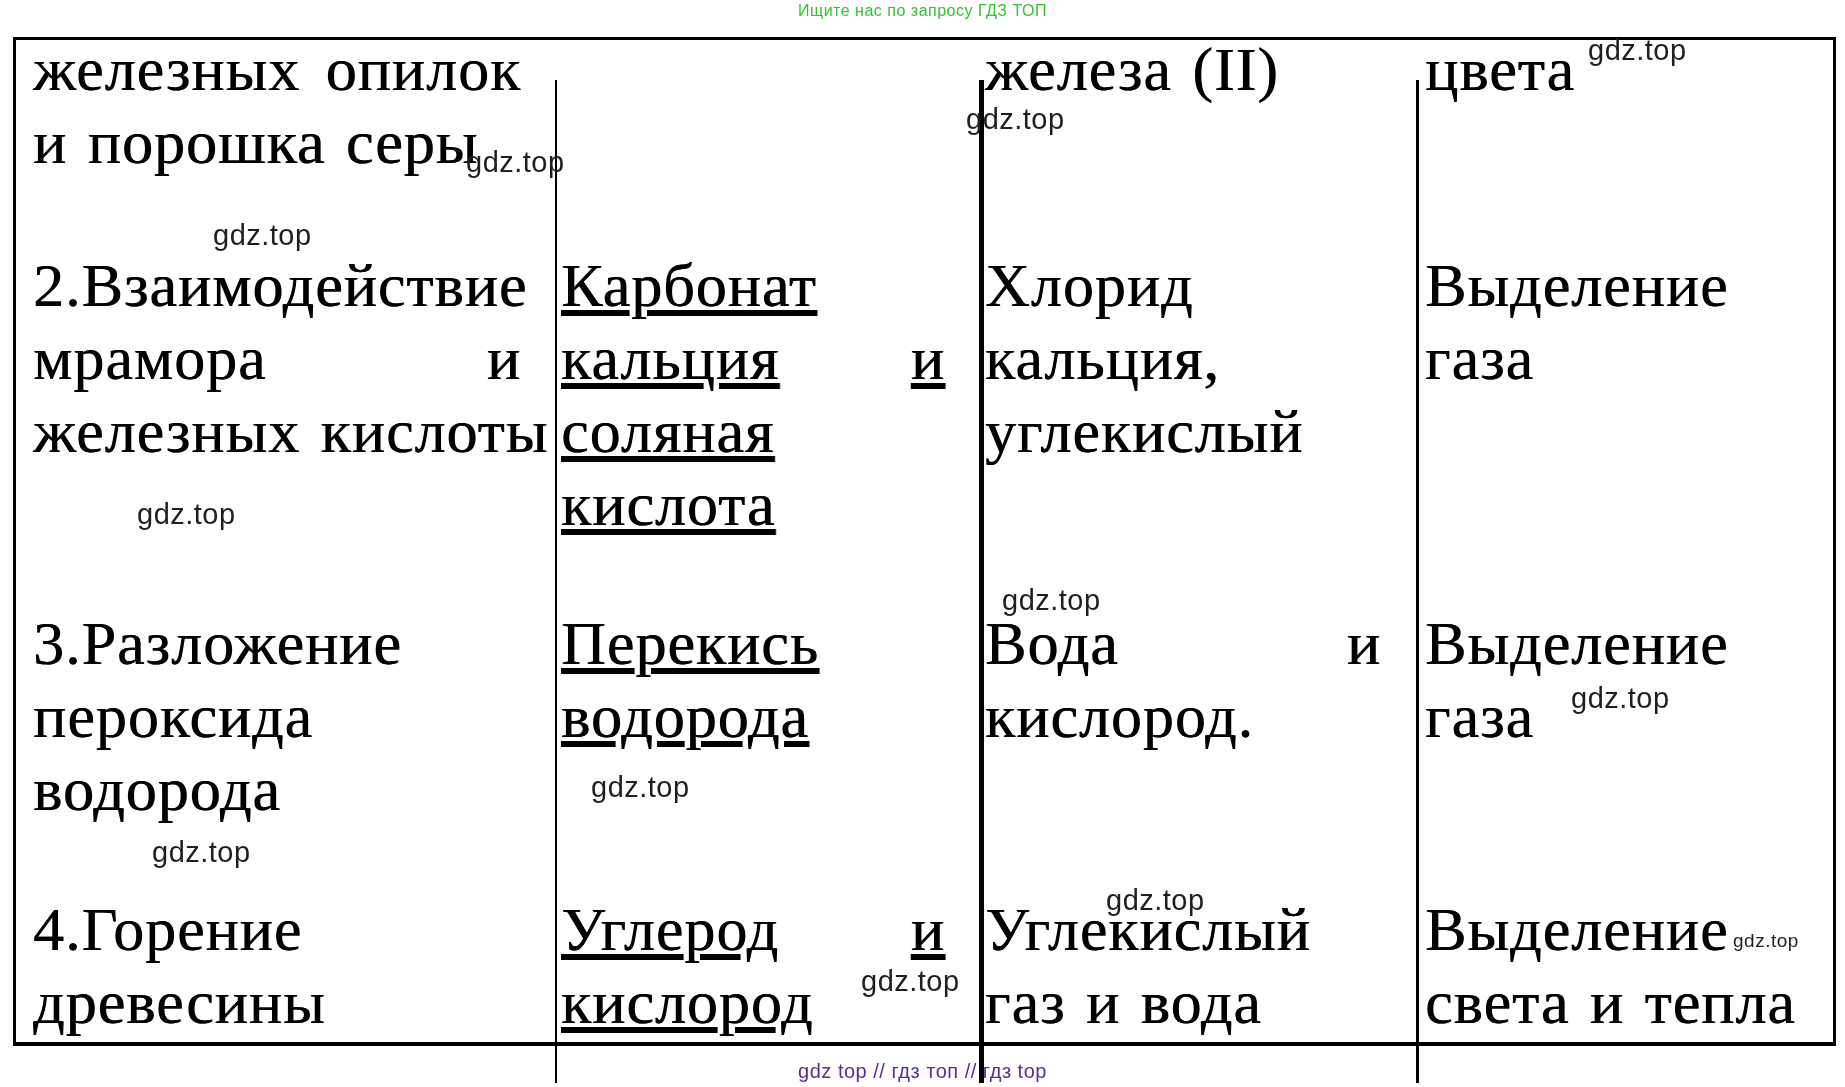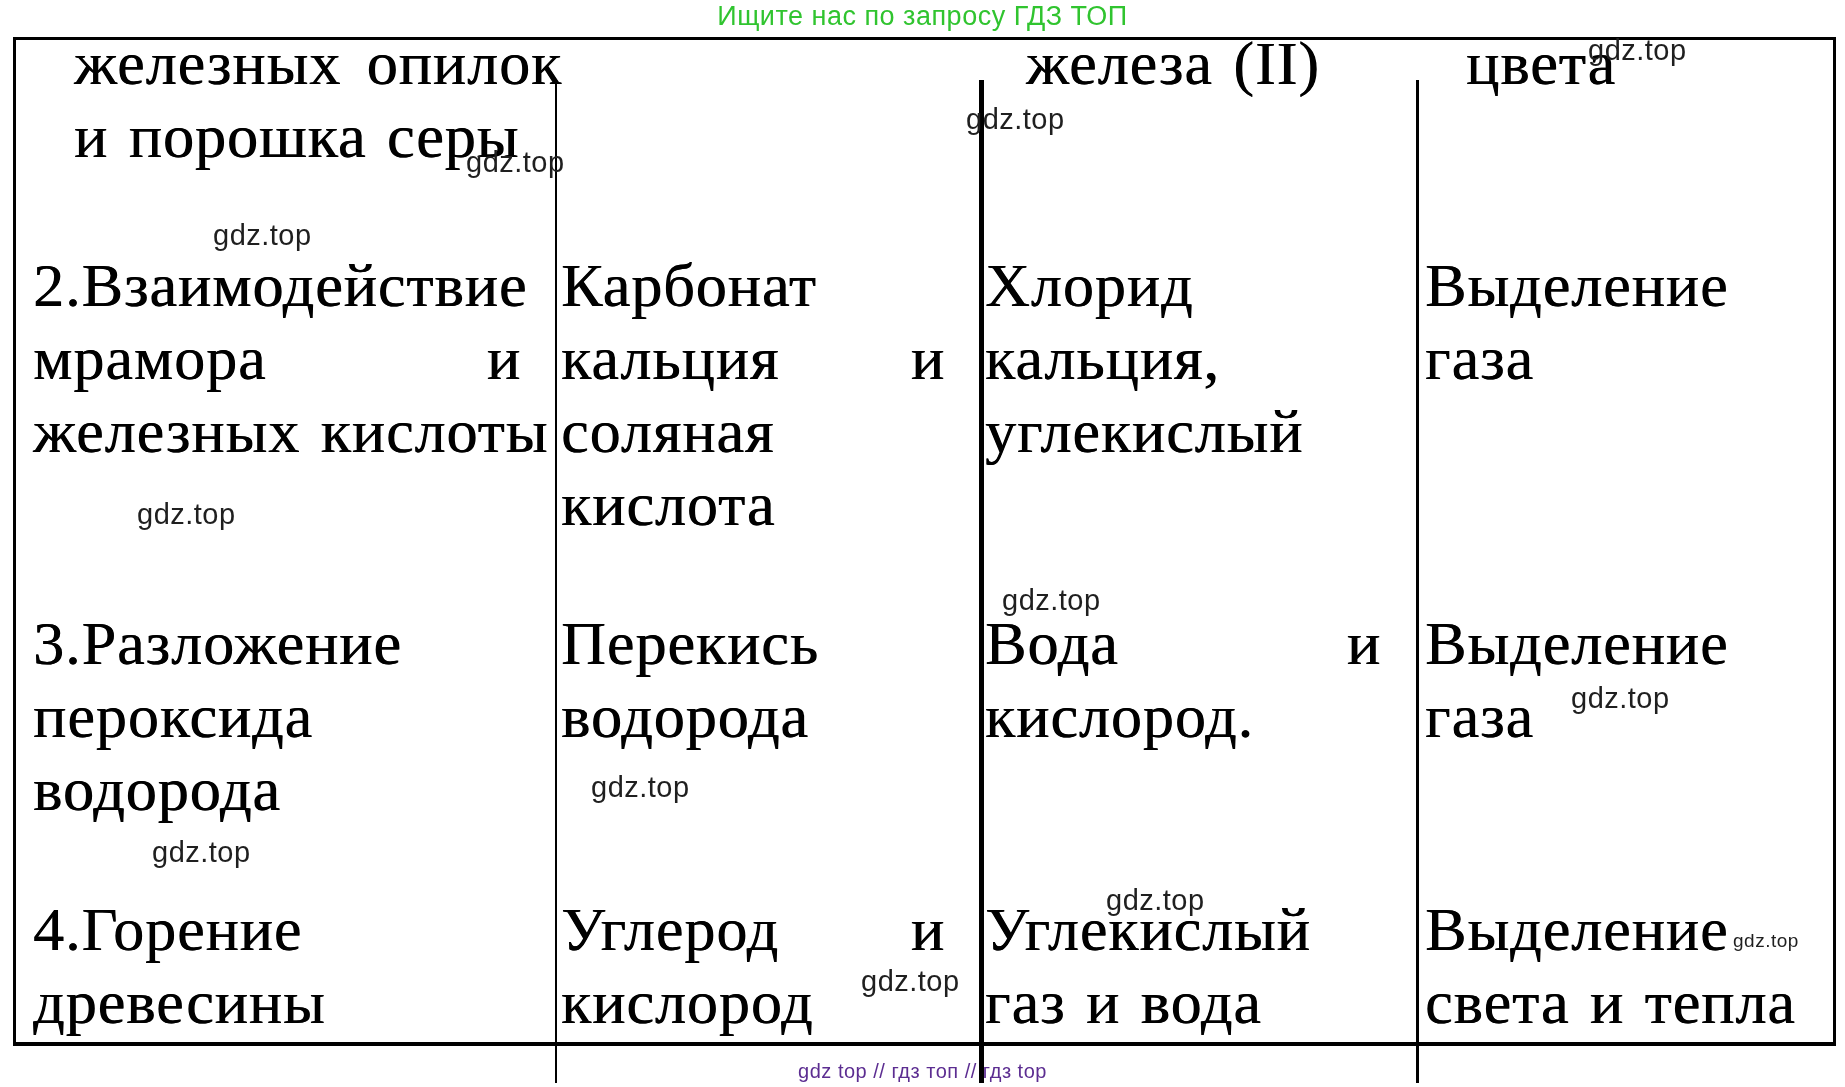--- a/index.html
+++ b/index.html
@@ -8,21 +8,21 @@
     width:1845px;height:1087px;
     background:#ffffff;
     overflow:hidden;
     font-family:"Liberation Serif", serif;
   }
   
   .site-header{
     position:absolute;top:2px;left:0;width:100%;
     text-align:center;
     font-family:"Liberation Sans", sans-serif;
-    font-size:27px;line-height:1.1;
+    font-size:16px;line-height:1.1;
     letter-spacing:0.5px;
   }
   .site-footer{
     position:absolute;top:1060px;left:0;width:100%;
     text-align:center;
     font-family:"Liberation Sans", sans-serif;
     font-size:20px;line-height:1.1;
     letter-spacing:0.5px;
   }
   
@@ -43,24 +43,24 @@
     position:absolute;
     font-size:62px;
     line-height:73px;
     color:#000;
     letter-spacing:1px;
     word-spacing:4px;
     text-shadow:0.6px 0 0 #000;
     white-space:nowrap;
   }
   .col-1{left:33px;width:488px;}
-  .col-2{left:561px;width:384px;}
+  .col-2{left:561px;width:384px;text-decoration:underline;}
   .col-3{left:985px;width:396px;}
   .col-4{left:1425px;width:397px;}
-  .row-1{top:27px;margin-left:41px;}
+  .row-1{top:33px;}
   .row-2{top:249px;}
   .row-3{top:607px;}
   .row-4{top:893px;}
   .line{display:block;}
   .line.just{display:flex;justify-content:space-between;}
   
   .wm{
     position:absolute;
     font-family:Liberation Sans, sans-serif;
     line-height:1;

